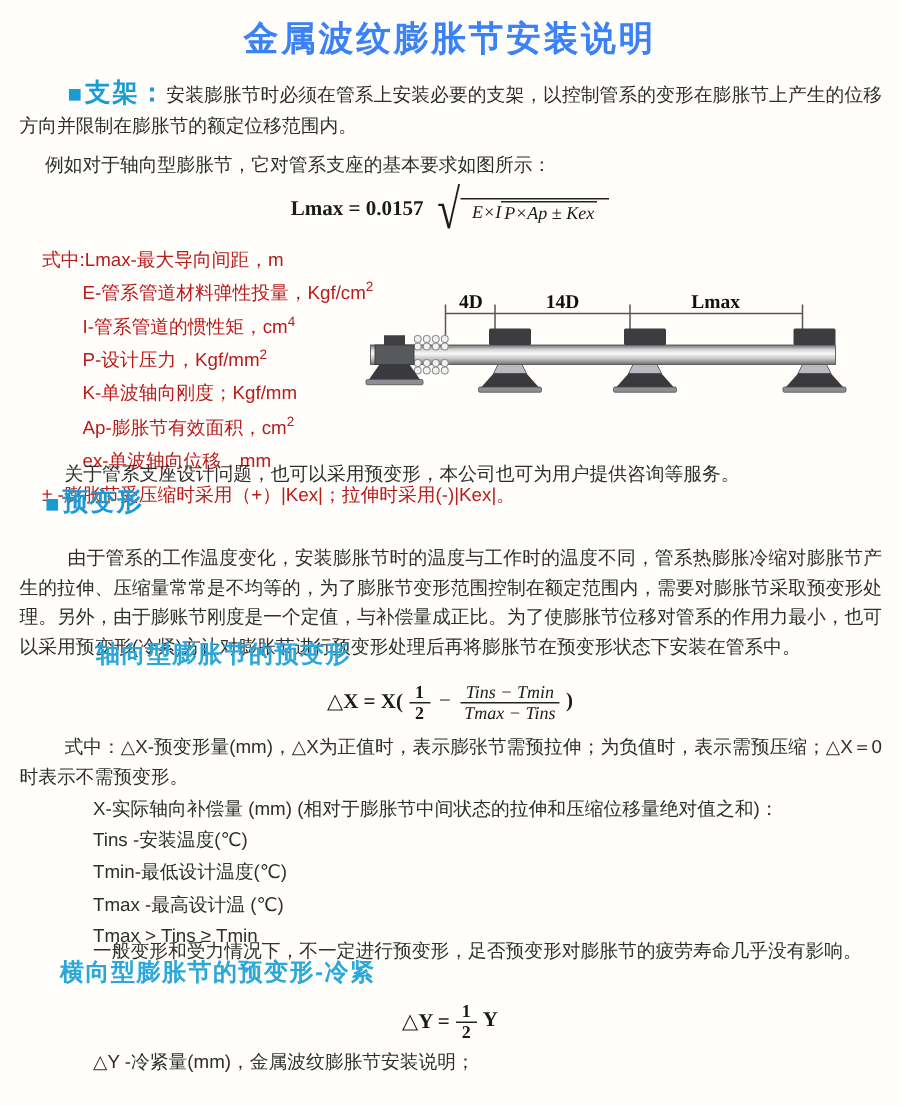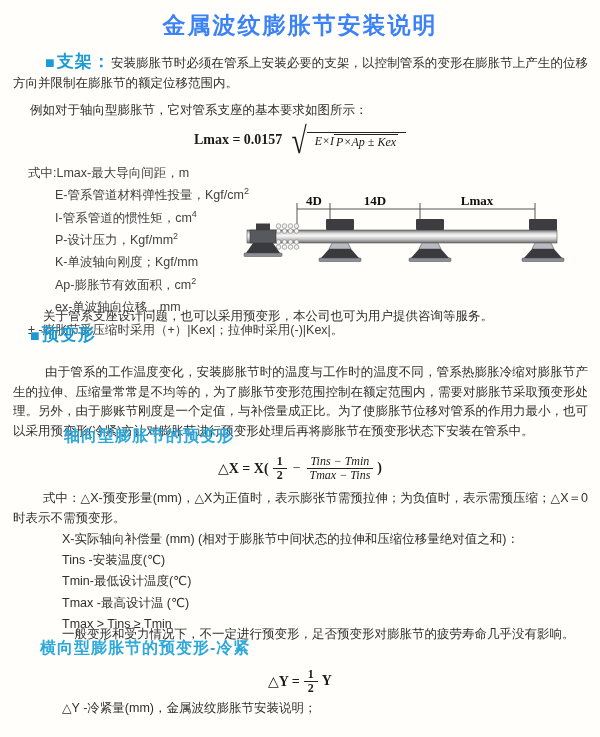--- a/index.html
+++ b/index.html
@@ -5,21 +5,21 @@
   html,body{margin:0;padding:0;background:#fffefb;}
   .page{position:relative;width:600px;height:737px;background:#fffefb;overflow:hidden;
         font-family:"Liberation Sans","DejaVu Sans",sans-serif;color:#2b2b2b;}
   .title{position:absolute;top:10px;left:0;width:100%;margin:0;text-align:center;
          font-size:23px;font-weight:bold;letter-spacing:2px;color:#3b82f6;}
   .para{position:absolute;font-size:12.5px;line-height:20px;color:#2e2e2e;}
   .justify{text-align:justify;}
   .sec-marker{font-size:16px;font-weight:bold;color:#1a9bd3;margin-right:2px;vertical-align:-1px;}
   .sec-head{font-size:17px;font-weight:bold;color:#1a9bd3;letter-spacing:1px;}
   .subtitle{position:absolute;font-size:16px;font-weight:bold;color:#2ba8d9;letter-spacing:1px;}
-  .varlist{position:absolute;top:160px;left:28px;font-size:12.5px;line-height:18.2px;color:#404040;}
+  .varlist{position:absolute;top:160px;left:28px;font-size:12.5px;line-height:18.2px;color:#b91c1c;}
   .var-line.lvl1{padding-left:27px;}
   .var-line sup{font-size:9px;}
   .axlist{position:absolute;top:529px;left:62px;font-size:12.5px;line-height:21.2px;color:#2e2e2e;}
   
   .formula{position:absolute;left:0;width:600px;display:flex;justify-content:center;align-items:center;
            font-family:"Liberation Serif","DejaVu Serif",serif;color:#1b1b1b;}
   .f-lhs,.f-rhs{font-weight:bold;font-size:14px;}
   .radical{font-size:37px;font-weight:400;line-height:26px;margin:2px -3px 0 7px;transform:scaleX(0.75);}
   .radicand{display:inline-flex;text-align:center;border-top:1.6px solid #222;
             font-style:italic;font-size:12px;line-height:14px;padding:1px 8px 0;}

